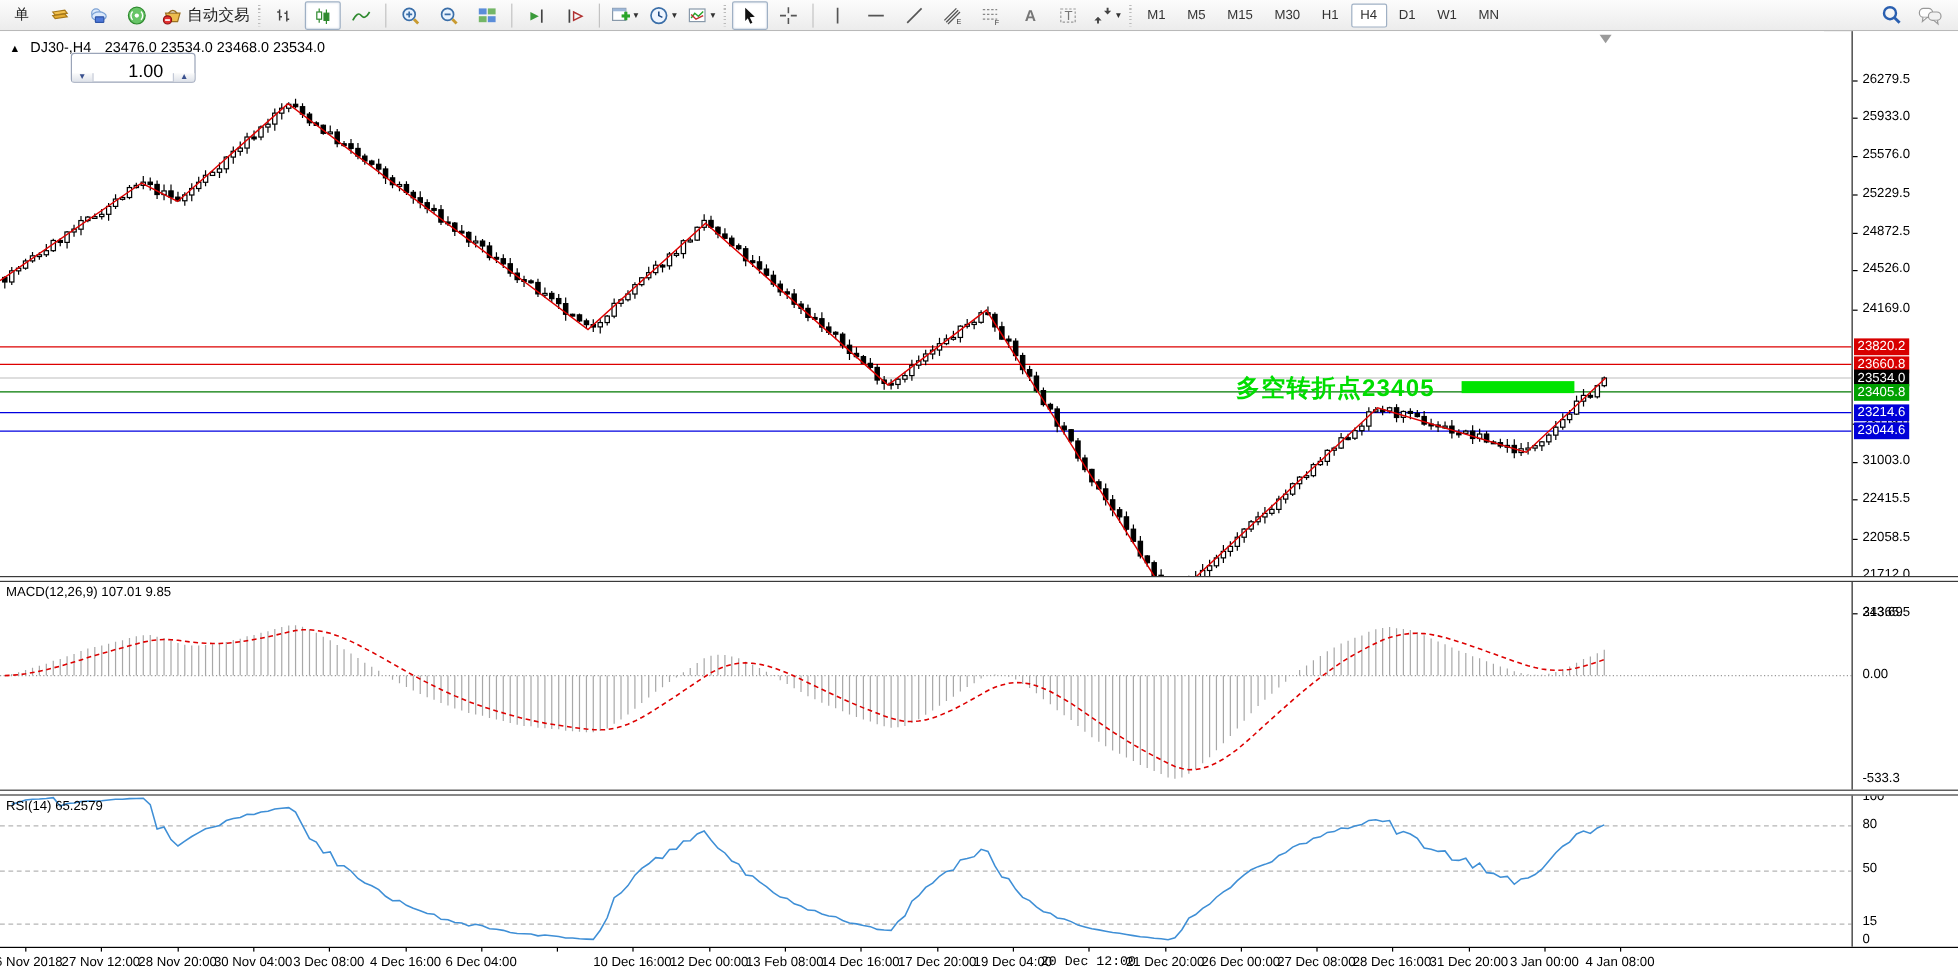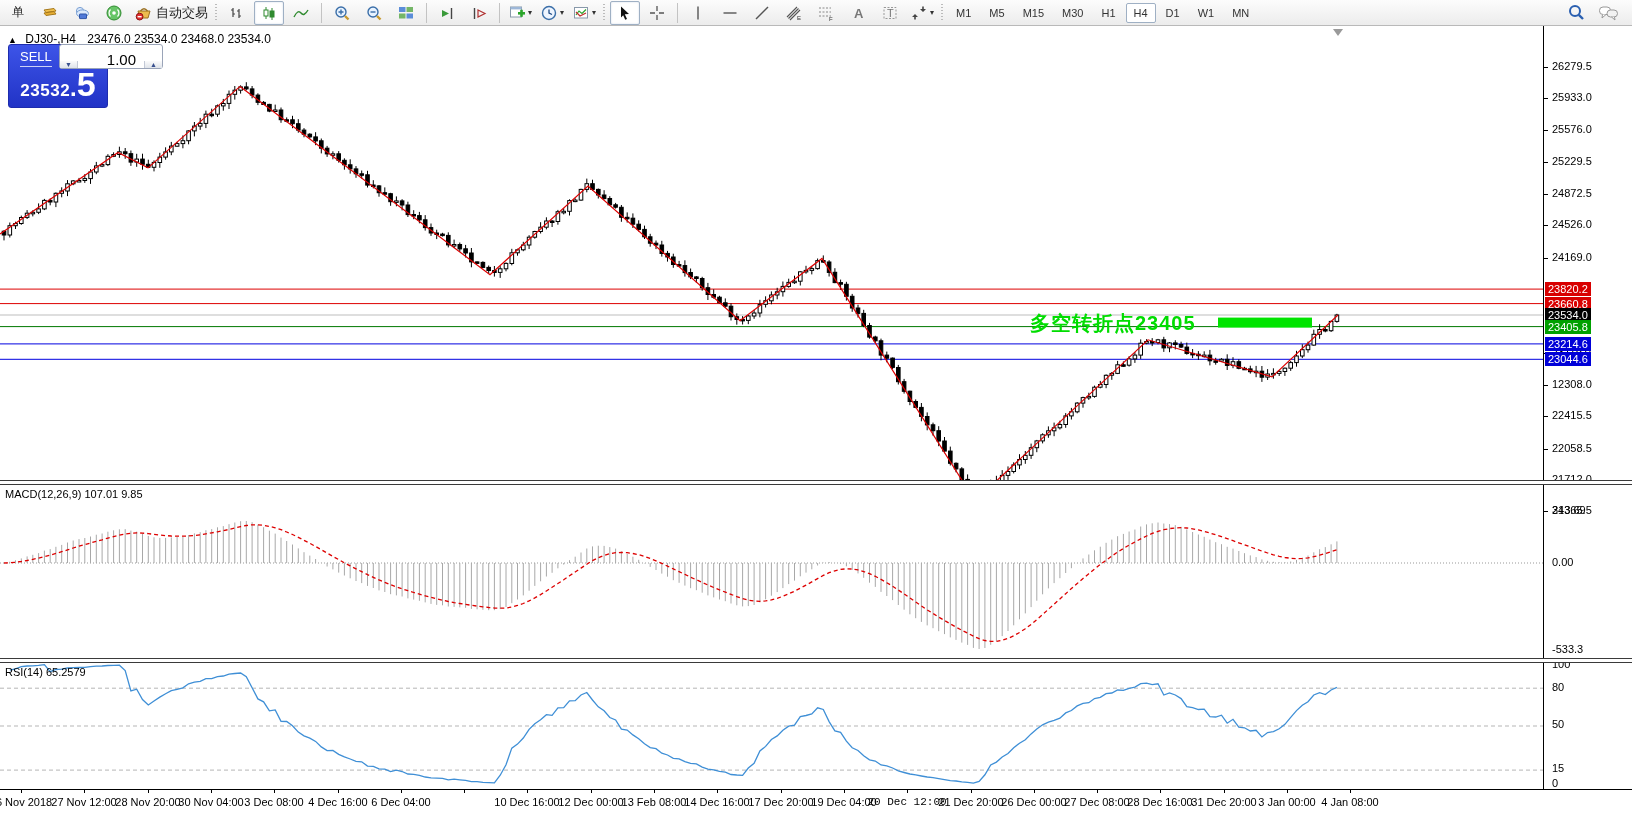--- a/index.html
+++ b/index.html
@@ -1004,24 +1004,20 @@
 
     <div class="chart-title">
       <span class="tri">▲</span>
       <span>DJ30-,H4</span>
       <span style="margin-left:8px;">23476.0 23534.0 23468.0 23534.0</span>
     </div>
 
     <div class="shiftmarker"></div>
 
     <div class="tpanel">
-      <div class="bigbtn" id="sellbtn">
-        <div class="blabel"><span>SELL</span></div>
-        <div class="bprice"><span class="small">23532</span><span class="dot">.</span><span class="big">5</span></div>
-      </div>
       <div class="volbox">
         <div class="spin dn">▼</div>
         <div class="volval">1.00</div>
         <div class="spin up">▲</div>
       </div>
     </div>
 
     <div class="annotation" id="annot" style="color: rgb(0, 221, 0); left: 1030px; top: 284px;">多空转折点23405</div>
 
     <div class="divider" id="div1"></div>
@@ -1051,21 +1047,21 @@
         <div class="tick" style="top: 129px;">25229.5</div>
         <div class="tickdash" style="top: 168px;"></div>
         <div class="tick" style="top: 161px;">24872.5</div>
         <div class="tickdash" style="top: 199px;"></div>
         <div class="tick" style="top: 192px;">24526.0</div>
         <div class="tickdash" style="top: 232px;"></div>
         <div class="tick" style="top: 225px;">24169.0</div>
         <div class="tickdash" style="top: 327px;"></div>
         <div class="tick" style="top: 320px;">23119.0</div>
         <div class="tickdash" style="top: 359px;"></div>
-        <div class="tick" style="top: 352px;">12308.0</div>
+        <div class="tick" style="top: 352px;">31003.0</div>
         <div class="tickdash" style="top: 390px;"></div>
         <div class="tick" style="top: 383px;">22415.5</div>
         <div class="tickdash" style="top: 423px;"></div>
         <div class="tick" style="top: 416px;">22058.5</div>
         <div class="tickdash" style="top: 454px;"></div>
         <div class="tick" style="top: 447px;">21712.0</div>
         <div class="tickdash" style="top: 485px;"></div>
         <div class="tick" style="top: 478px;">21365.5</div>
         <div class="badge" style="top: 256px; background: rgb(216, 0, 0);">23820.2</div>
         <div class="badge" style="top: 271px; background: rgb(216, 0, 0); text-align: right;">23660.8</div>

